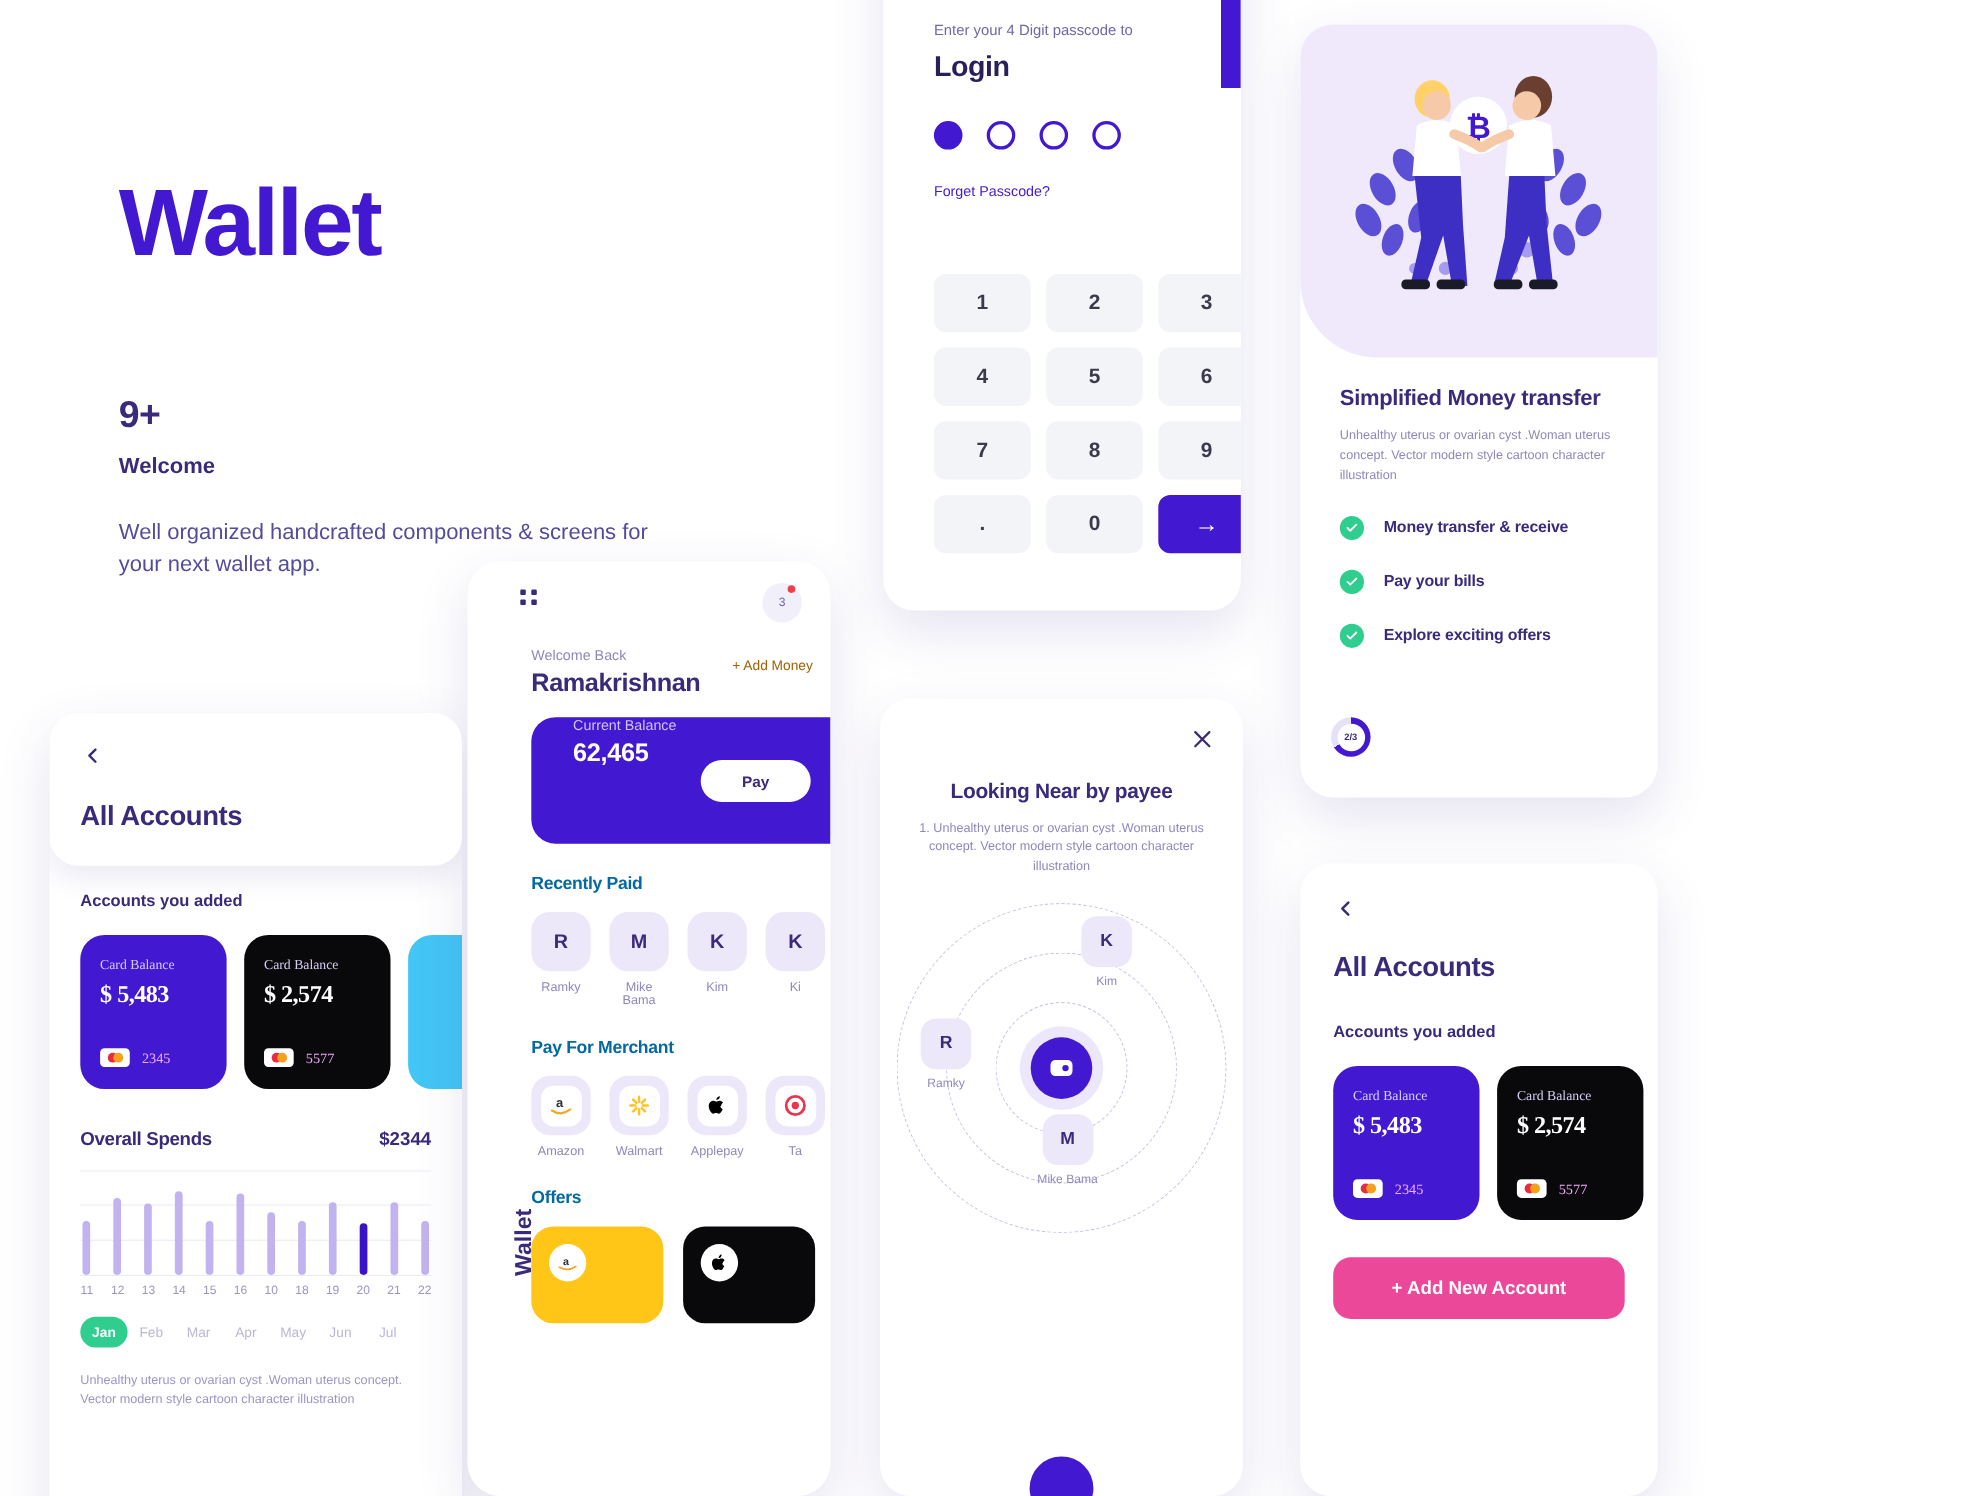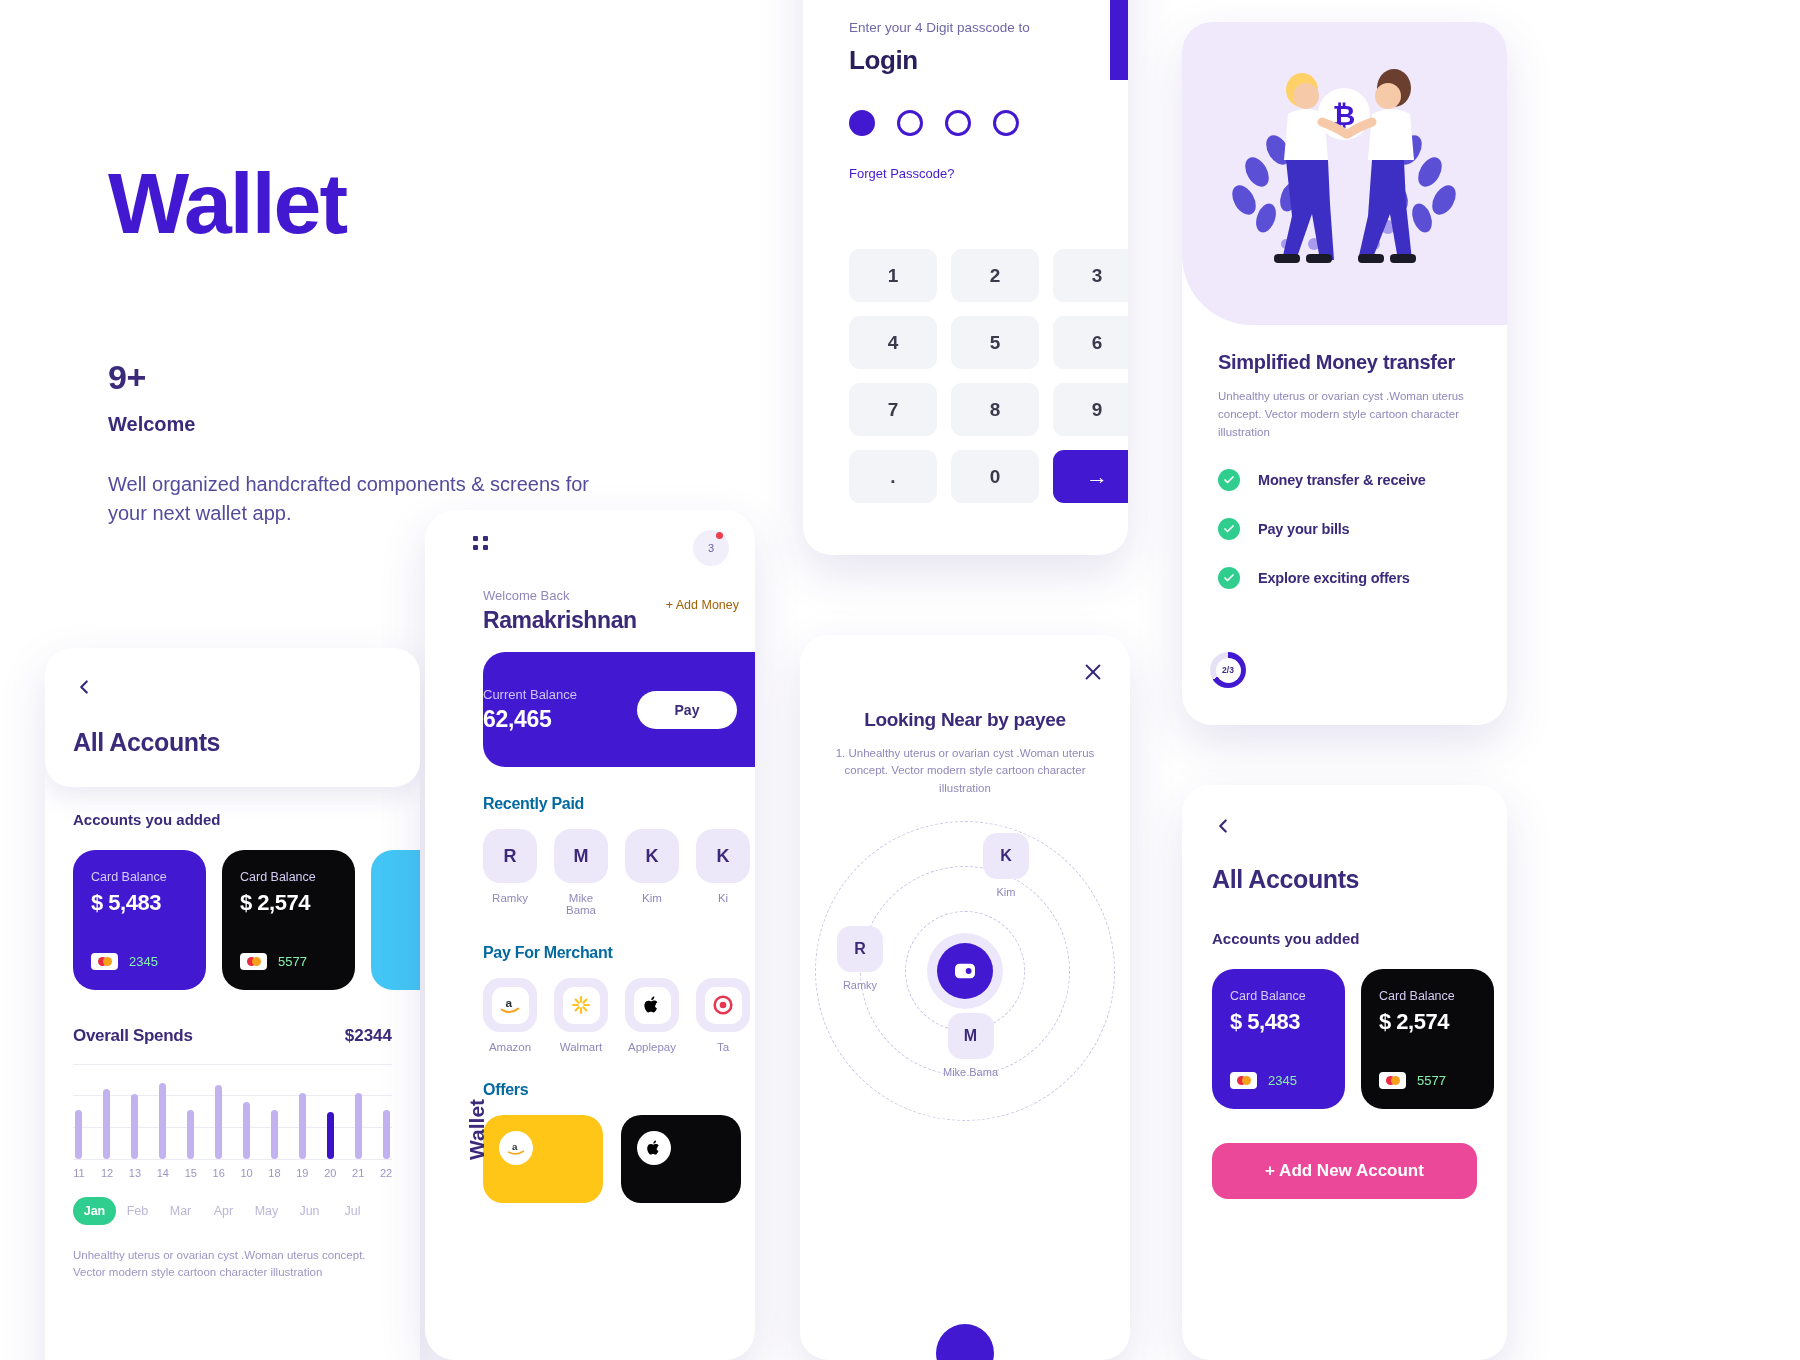--- a/index.html
+++ b/index.html
@@ -32,35 +32,35 @@
           box-shadow: 0 18px 48px rgba(60,40,140,.13); overflow:hidden; }
 
   
   #allAccounts { left:45px; top:648px; width:375px; height:760px; border-radius:26px; }
   .aa-head { background:#fff; border-radius:26px; padding:28px 28px 30px 28px;
              box-shadow:0 10px 26px rgba(60,40,140,.10); position:relative; z-index:3;}
   .back-chev { width:22px; height:22px; color:#3b2a7a; }
   .aa-title { margin-top:30px; font-size:25px; font-weight:700; color:#3b2a7a; letter-spacing:-.4px;}
   .aa-body { padding:24px 28px 0 28px; background:#fff; }
   .aa-sec { font-size:15px; font-weight:700; color:#3b2a7a; }
-  .cards-row { display:flex; gap:16px; margin-top:22px; }
+  .cards-row { display:flex; gap:16px; margin-top:22px;font-family:Liberation Serif, serif; }
   .bal-card { width:133px; height:140px; border-radius:22px; padding:20px 18px;
               display:flex; flex-direction:column; justify-content:flex-start; flex:0 0 auto;}
   .bal-card.purple { background:#4318d1; }
   .bal-card.black  { background:#09080b; }
   .bal-card.blue   { background:#43c6f5; }
   .bal-lbl { font-size:12.5px; color:#d6cdf5; }
   .bal-amt { font-size:22px; font-weight:700; color:#fff; margin-top:6px; letter-spacing:-.5px;}
   .bal-foot { display:flex; align-items:center; gap:11px; margin-top:auto;}
   .mc-chip { width:27px; height:17px; border-radius:4px; background:#fff;
              display:flex; align-items:center; justify-content:center; gap:-4px;}
   .mc-chip i { display:block; width:9px; height:9px; border-radius:50%; }
   .mc-chip i.r { background:#eb2a42; }
   .mc-chip i.y { background:#f6a11b; margin-left:-4px; }
-  .bal-num { font-size:13px; color:#86efac; }
+  .bal-num { font-size:13px; color:#f0abfc; }
 
   
   .spends-head { display:flex; justify-content:space-between; align-items:baseline; margin-top:36px;}
   .spends-t { font-size:17px; font-weight:700; color:#3b2a7a; letter-spacing:-.3px;}
   .spends-v { font-size:17px; font-weight:700; color:#3b2a7a; }
   .chart { position:relative; margin-top:18px; height:95px; }
   .gridline { position:absolute; left:0; right:0; height:1px; background:#ecebf4; }
   .bars { position:absolute; inset:0; display:flex; align-items:flex-end;
           justify-content:space-between; padding:0 2px;}
   .bar { width:7px; border-radius:4px; background:#c2b2f0; }
@@ -84,21 +84,21 @@
   .badge-3::after { content:''; position:absolute; top:2px; right:6px; width:7px; height:7px;
              background:#ef3f4d; border-radius:50%;}
   .side-word { position:absolute; left:40px; top:650px; transform:rotate(-90deg);
                transform-origin:left top; font-size:21px; font-weight:700; color:#3b2a7a;}
   .wd-body { padding-left:58px; padding-right:0; margin-top:52px; }
   .welcome { font-size:13px; color:#8f88bb; }
   .uname { font-size:23px; font-weight:700; color:#3b2a7a; margin-top:4px; letter-spacing:-.4px;}
   .addmoney { position:absolute; right:16px; top:88px; font-size:12.5px; color:#a16207; font-weight:500;}
   .bal-banner { margin-top:18px; height:115px; background:#4318d1;
                 border-radius:22px 0 0 22px; position:relative; display:flex;
-                align-items:center; width:calc(100% - 0px);}
+                padding-left:38px; width:calc(100% - 0px);}
   .cb-lbl { font-size:13px; color:#cfc3f5; }
   .cb-amt { font-size:23px; font-weight:700; color:#fff; margin-top:4px; letter-spacing:-.3px;}
   .pay-btn { position:absolute; right:18px; top:50%; transform:translateY(-50%);
              width:100px; height:38px; background:#fff; border-radius:20px;
              display:flex; align-items:center; justify-content:center;
              font-size:14px; font-weight:700; color:#3b2a7a;}
   .sec-t { font-size:16px; font-weight:700; color:#0369a1; margin-top:28px; letter-spacing:-.3px;}
   .avatars { display:flex; gap:17px; margin-top:16px; }
   .av-wrap { width:54px; text-align:center; flex:0 0 auto;}
   .av { width:54px; height:54px; border-radius:17px; background:#ece8fa;

